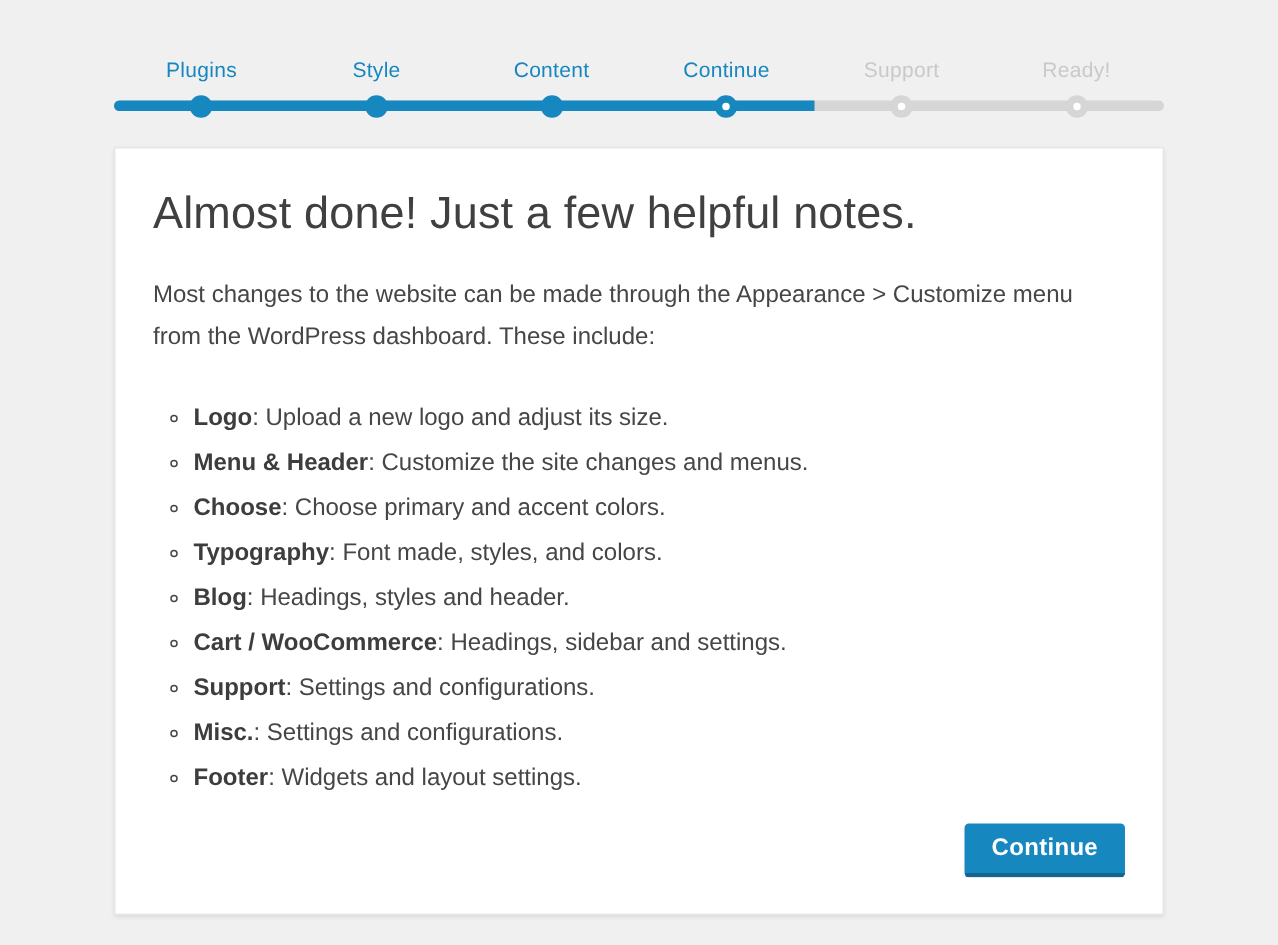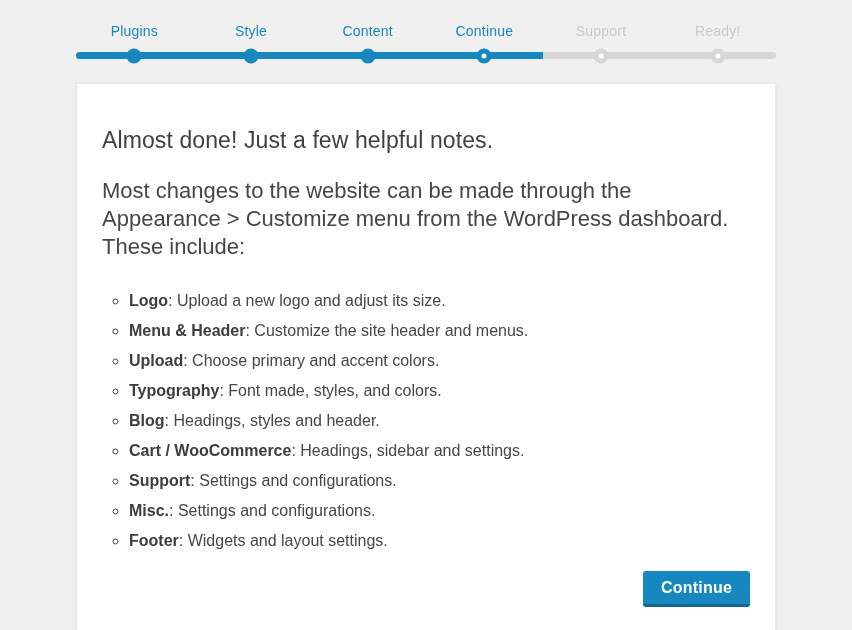--- a/index.html
+++ b/index.html
@@ -15,21 +15,21 @@
   * { margin: 0; padding: 0; box-sizing: border-box; }
   html, body {
     width: 852px; height: 630px;
     background: var(--page-bg);
     font-family: "Liberation Sans", "DejaVu Sans", sans-serif;
     overflow: hidden;
   }
   .wizard { width: 852px; height: 630px; }
 
   
-  .stepper { width: 700px; margin: 1px auto; padding-top: 22px; }
+  .stepper { width: 700px; margin: 16px auto; padding-top: 22px; }
   .step-labels { display: flex; }
   .step-label {
     flex: 1; text-align: center;
     font-size: 14px; font-weight: 500;
     color: var(--inactive-label);
     letter-spacing: .2px;
   }
   .step-label.done, .step-label.current { color: var(--accent); }
   .track {
     position: relative;
@@ -55,29 +55,29 @@
   
   .card {
     width: 700px; margin: 24px auto 0;
     background: var(--card-bg);
     border: 1px solid #e7e7e7;
     box-shadow: 0 1px 3px rgba(0,0,0,.09);
     padding: 22px 25px 24px 25px;
     min-height: 489px;
   }
   .card h1 {
-    font-size: 23px; font-weight: 400;
+    font-size: 30px; font-weight: 400;
     color: var(--heading);
-    margin: 21px 0 0;
+    margin: 5px 0 0;
     letter-spacing: .1px;
   }
   .intro {
     margin-top: 23px;
     max-width: 628px;
-    font-size: 22px; line-height: 28px;
+    font-size: 16px; line-height: 28px;
     color: var(--text);
   }
   .notes {
     margin: 25px 0 15px 7px;
     padding-left: 20px;
     list-style: circle;
   }
   .notes li {
     font-size: 16px; line-height: 30px;
     color: var(--text);
@@ -123,22 +123,22 @@
           <div class="dot upcoming" style="left: 91.6667%;"></div>
         </div>
     </div>
   </div>
 
   <div class="card">
     <h1>Almost done! Just a few helpful notes.</h1>
     <p class="intro">Most changes to the website can be made through the Appearance &gt; Customize menu from the WordPress dashboard. These include:</p>
     <ul class="notes" id="notes-list">
         <li><strong>Logo</strong><span>: Upload a new logo and adjust its size.</span></li>
-        <li><strong>Menu &amp; Header</strong><span>: Customize the site header and menus.</span></li>
-        <li><strong>Upload</strong><span>: Choose primary and accent colors.</span></li>
+        <li><strong>Menu &amp; Header</strong><span>: Customize the site changes and menus.</span></li>
+        <li><strong>Choose</strong><span>: Choose primary and accent colors.</span></li>
         <li><strong>Typography</strong><span>: Font made, styles, and colors.</span></li>
         <li><strong>Blog</strong><span>: Headings, styles and header.</span></li>
         <li><strong>Cart / WooCommerce</strong><span>: Headings, sidebar and settings.</span></li>
         <li><strong>Support</strong><span>: Settings and configurations.</span></li>
         <li><strong>Misc.</strong><span>: Settings and configurations.</span></li>
         <li><strong>Footer</strong><span>: Widgets and layout settings.</span></li>
       </ul>
     <div class="actions">
       <button class="continue-btn">Continue</button>
     </div>

